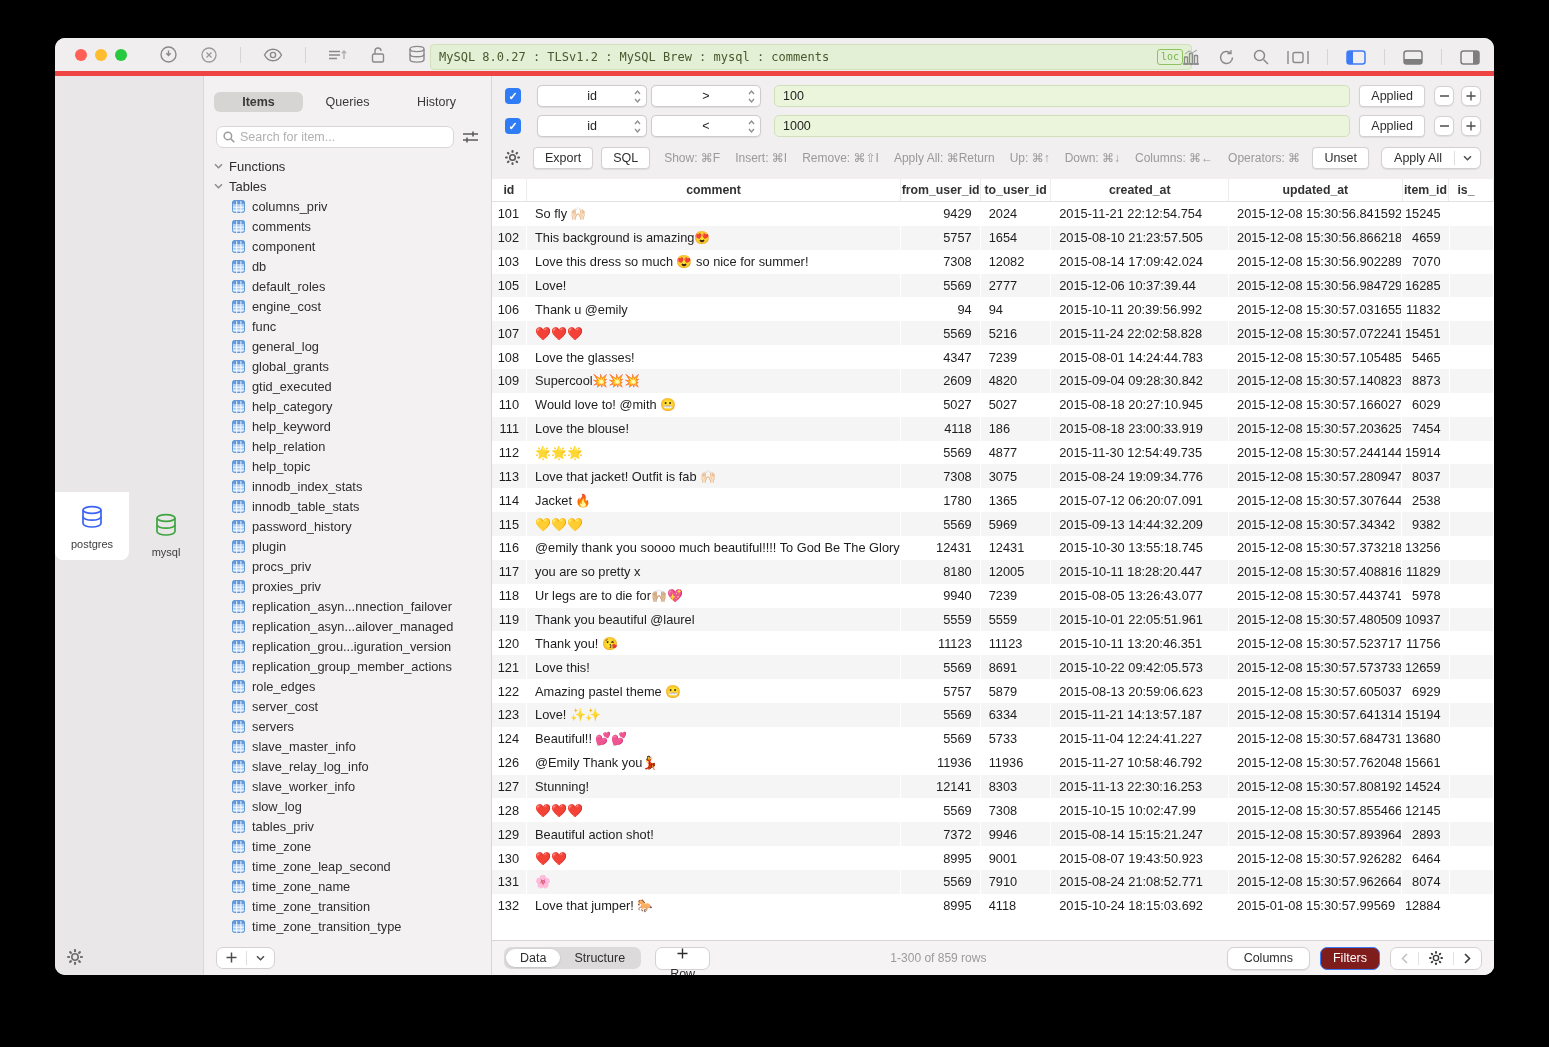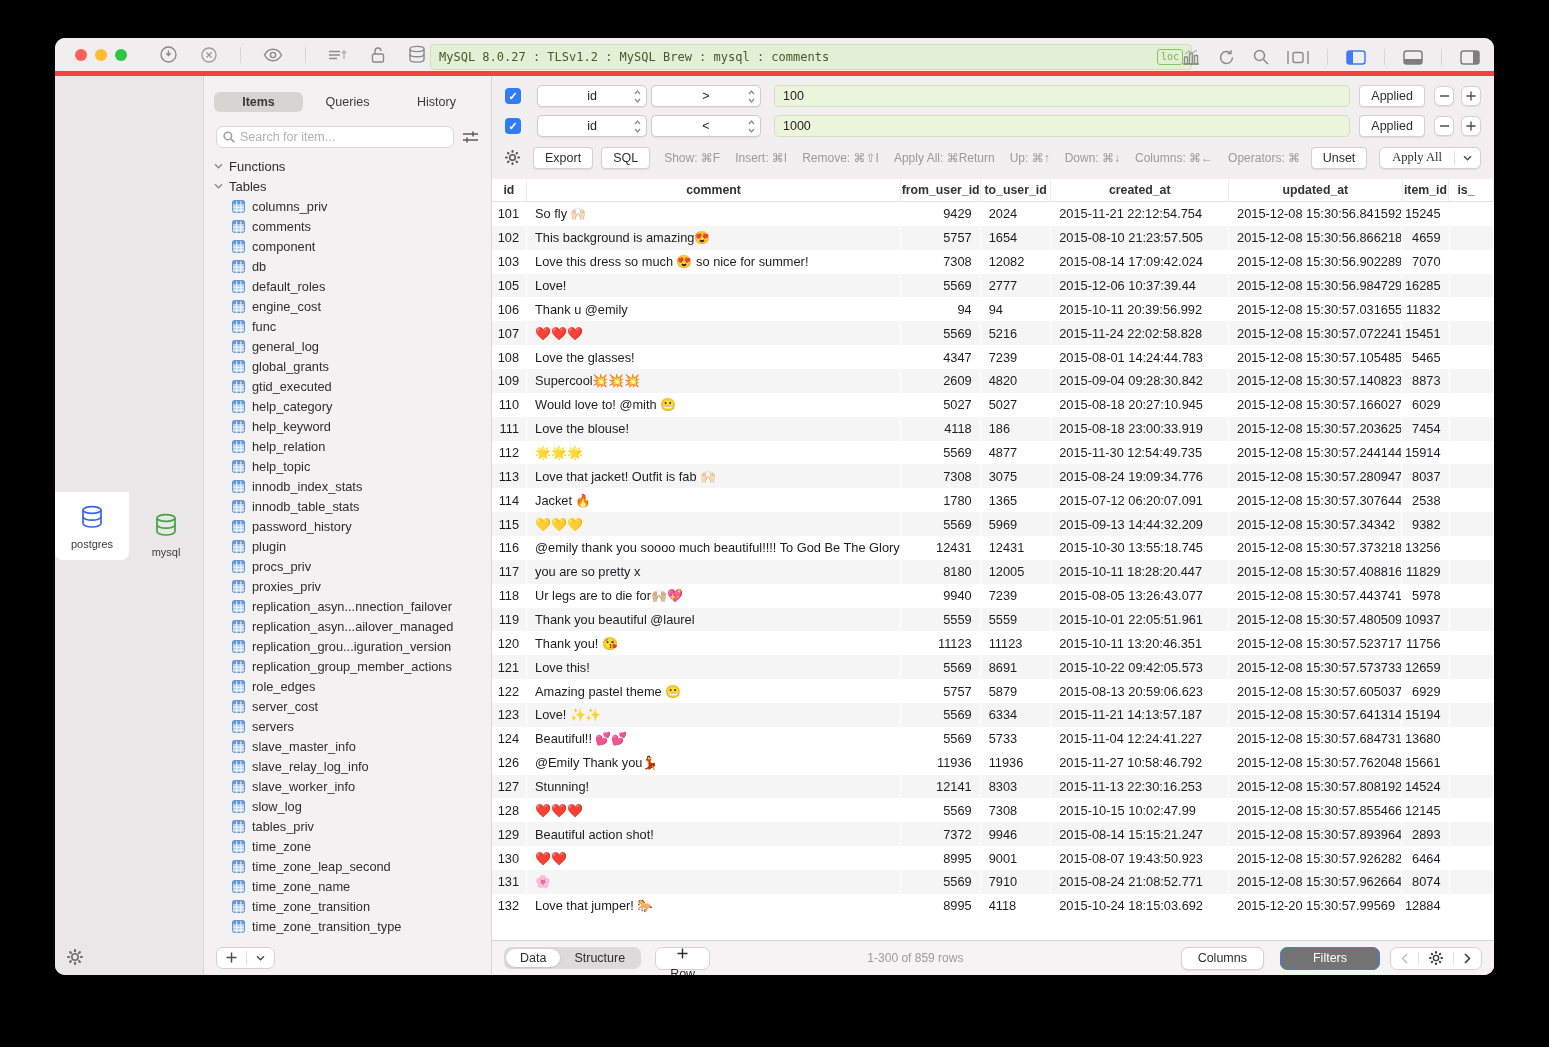--- a/index.html
+++ b/index.html
@@ -87,21 +87,21 @@
   .applied { margin-right:9px; }
   .minus { margin-right:7px; }
   .action-bar { height:26px; display:flex; align-items:center; padding-bottom:1px; }
   .action-bar .gearwrap { margin-right:13px; display:flex; }
   .export-btn { margin-right:8px; }
   .sqlf-btn { margin-right:14px; }
   .shortcuts { flex:1; display:flex; gap:15px; overflow:hidden; white-space:nowrap; font-size:12px;
                color:#9a9a9a; margin-right:10px; }
   .unset-btn { margin-right:12px; }
   .applyall-btn { height:22px; background:#fff; border:1px solid #d3d1d1; border-radius:6px; display:flex;
-                  align-items:center; box-shadow:0 .5px 1px rgba(0,0,0,.08);font-family:Liberation Serif, serif; }
+                  align-items:center; box-shadow:0 .5px 1px rgba(0,0,0,.08); }
   .applyall-btn .lbl { font-size:12.5px; color:#2e2e2e; padding:0 12px; }
   .applyall-btn .divider { width:1px; height:14px; background:#e0dede; }
   .applyall-btn .chev { padding:0 8px; display:flex; }
 
   
   .grid { flex:1; min-height:0; display:flex; flex-direction:column; background:#fff; margin-top:8px; }
   .ghead { flex:0 0 23px; display:flex; border-bottom:1px solid #e2e2e2; background:#fff; }
   .ghead .cell { font-size:12.3px; font-weight:700; color:#333; display:flex; align-items:center;
                  justify-content:center; border-right:1px solid #ececec; overflow:hidden; white-space:nowrap; }
   .gbody { flex:1; min-height:0; overflow:hidden; }
@@ -122,22 +122,22 @@
   
   .bottombar { flex:0 0 35px; background:#f5f3f3; border-top:1px solid #d8d6d6; display:flex;
                align-items:center; padding:0 12px; }
   .seg-group { background:#dcdada; border-radius:7px; display:flex; padding:2px; align-items:center; }
   .seg { font-size:12.5px; color:#2e2e2e; padding:2px 14px; border-radius:9px; }
   .seg.active { background:#fff; box-shadow:0 .5px 2px rgba(0,0,0,.18); }
   .addrow-btn { margin-left:14px; height:23px; border-radius:7px; padding:0 14px; gap:8px; display:flex;
                 align-items:center; background:#fff; border:1px solid #d3d1d1; font-size:12.5px; color:#2e2e2e;flex-direction:column; }
   .rowcount { flex:1; text-align:center; font-size:12px; color:#9b9b9b; padding-right:60px; }
   .columns-btn { height:23px; border-radius:7px; padding:0 16px; }
-  .filters-btn { height:23px; border-radius:7px; padding:0 32px; background:#737373; border:1px solid #3e7bf5;
-                 color:#fff; font-size:12.5px; display:flex; align-items:center; margin-left:16px; }
+  .filters-btn { height:23px; border-radius:7px; padding:0 12px; background:#7f1d1d; border:1px solid #3e7bf5;
+                 color:#fff; font-size:12.5px; display:flex; align-items:center; margin-left:10px; }
   .nav-group { margin-left:10px; height:23px; background:#fff; border:1px solid #d3d1d1; border-radius:7px;
                display:flex; align-items:center; }
   .nav-group .seg2 { padding:0 10px; height:100%; display:flex; align-items:center; }
   .nav-group .divider { width:1px; height:13px; background:#e4e2e2; }
 
   svg { display:block; }
 </style>
 </head>
 <body>
 
@@ -1142,21 +1142,21 @@
                 <div class="cell c5">2015-12-08 15:30:57.962664</div>
                 <div class="cell c6">8074</div>
                 <div class="cell c7"></div>
               </div>
               <div class="grow">
                 <div class="cell c0">132</div>
                 <div class="cell c1">Love that jumper! 🐎</div>
                 <div class="cell c2">8995</div>
                 <div class="cell c3">4118</div>
                 <div class="cell c4">2015-10-24 18:15:03.692</div>
-                <div class="cell c5">2015-12-20 15:30:57.99569</div>
+                <div class="cell c5">2015-01-08 15:30:57.99569</div>
                 <div class="cell c6">12884</div>
                 <div class="cell c7"></div>
               </div>
             </div>
         </div>
 
         <div class="bottombar">
           <div class="seg-group">
             <div class="seg active">Data</div>
             <div class="seg">Structure</div>

